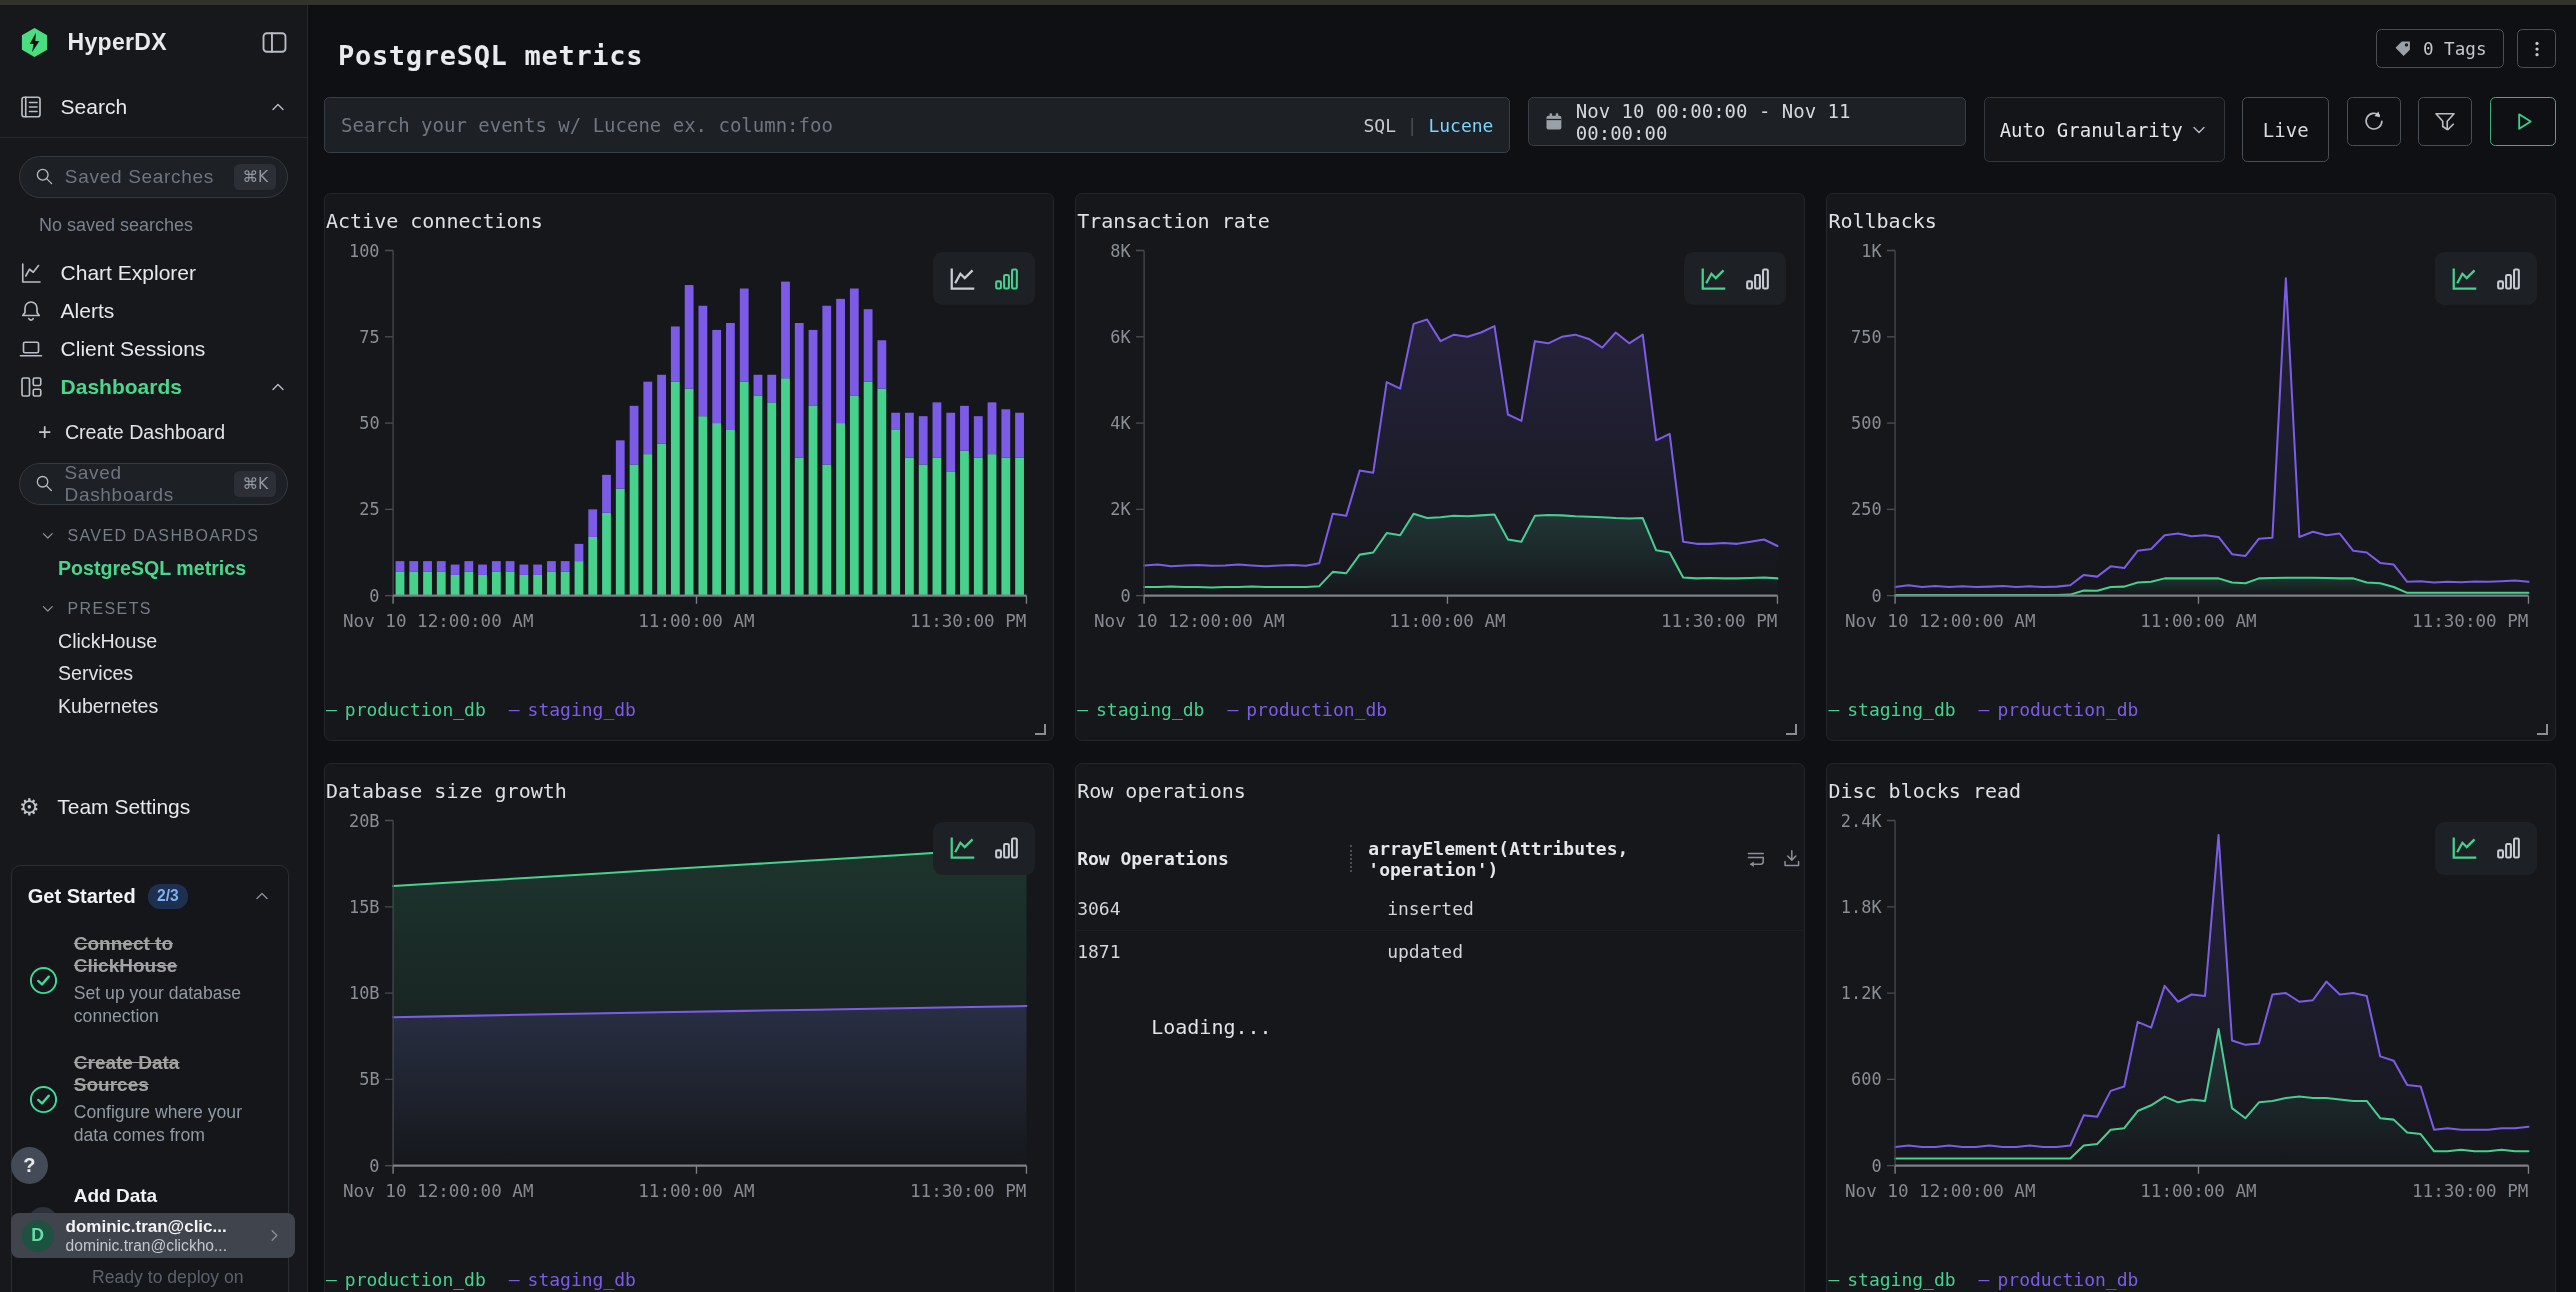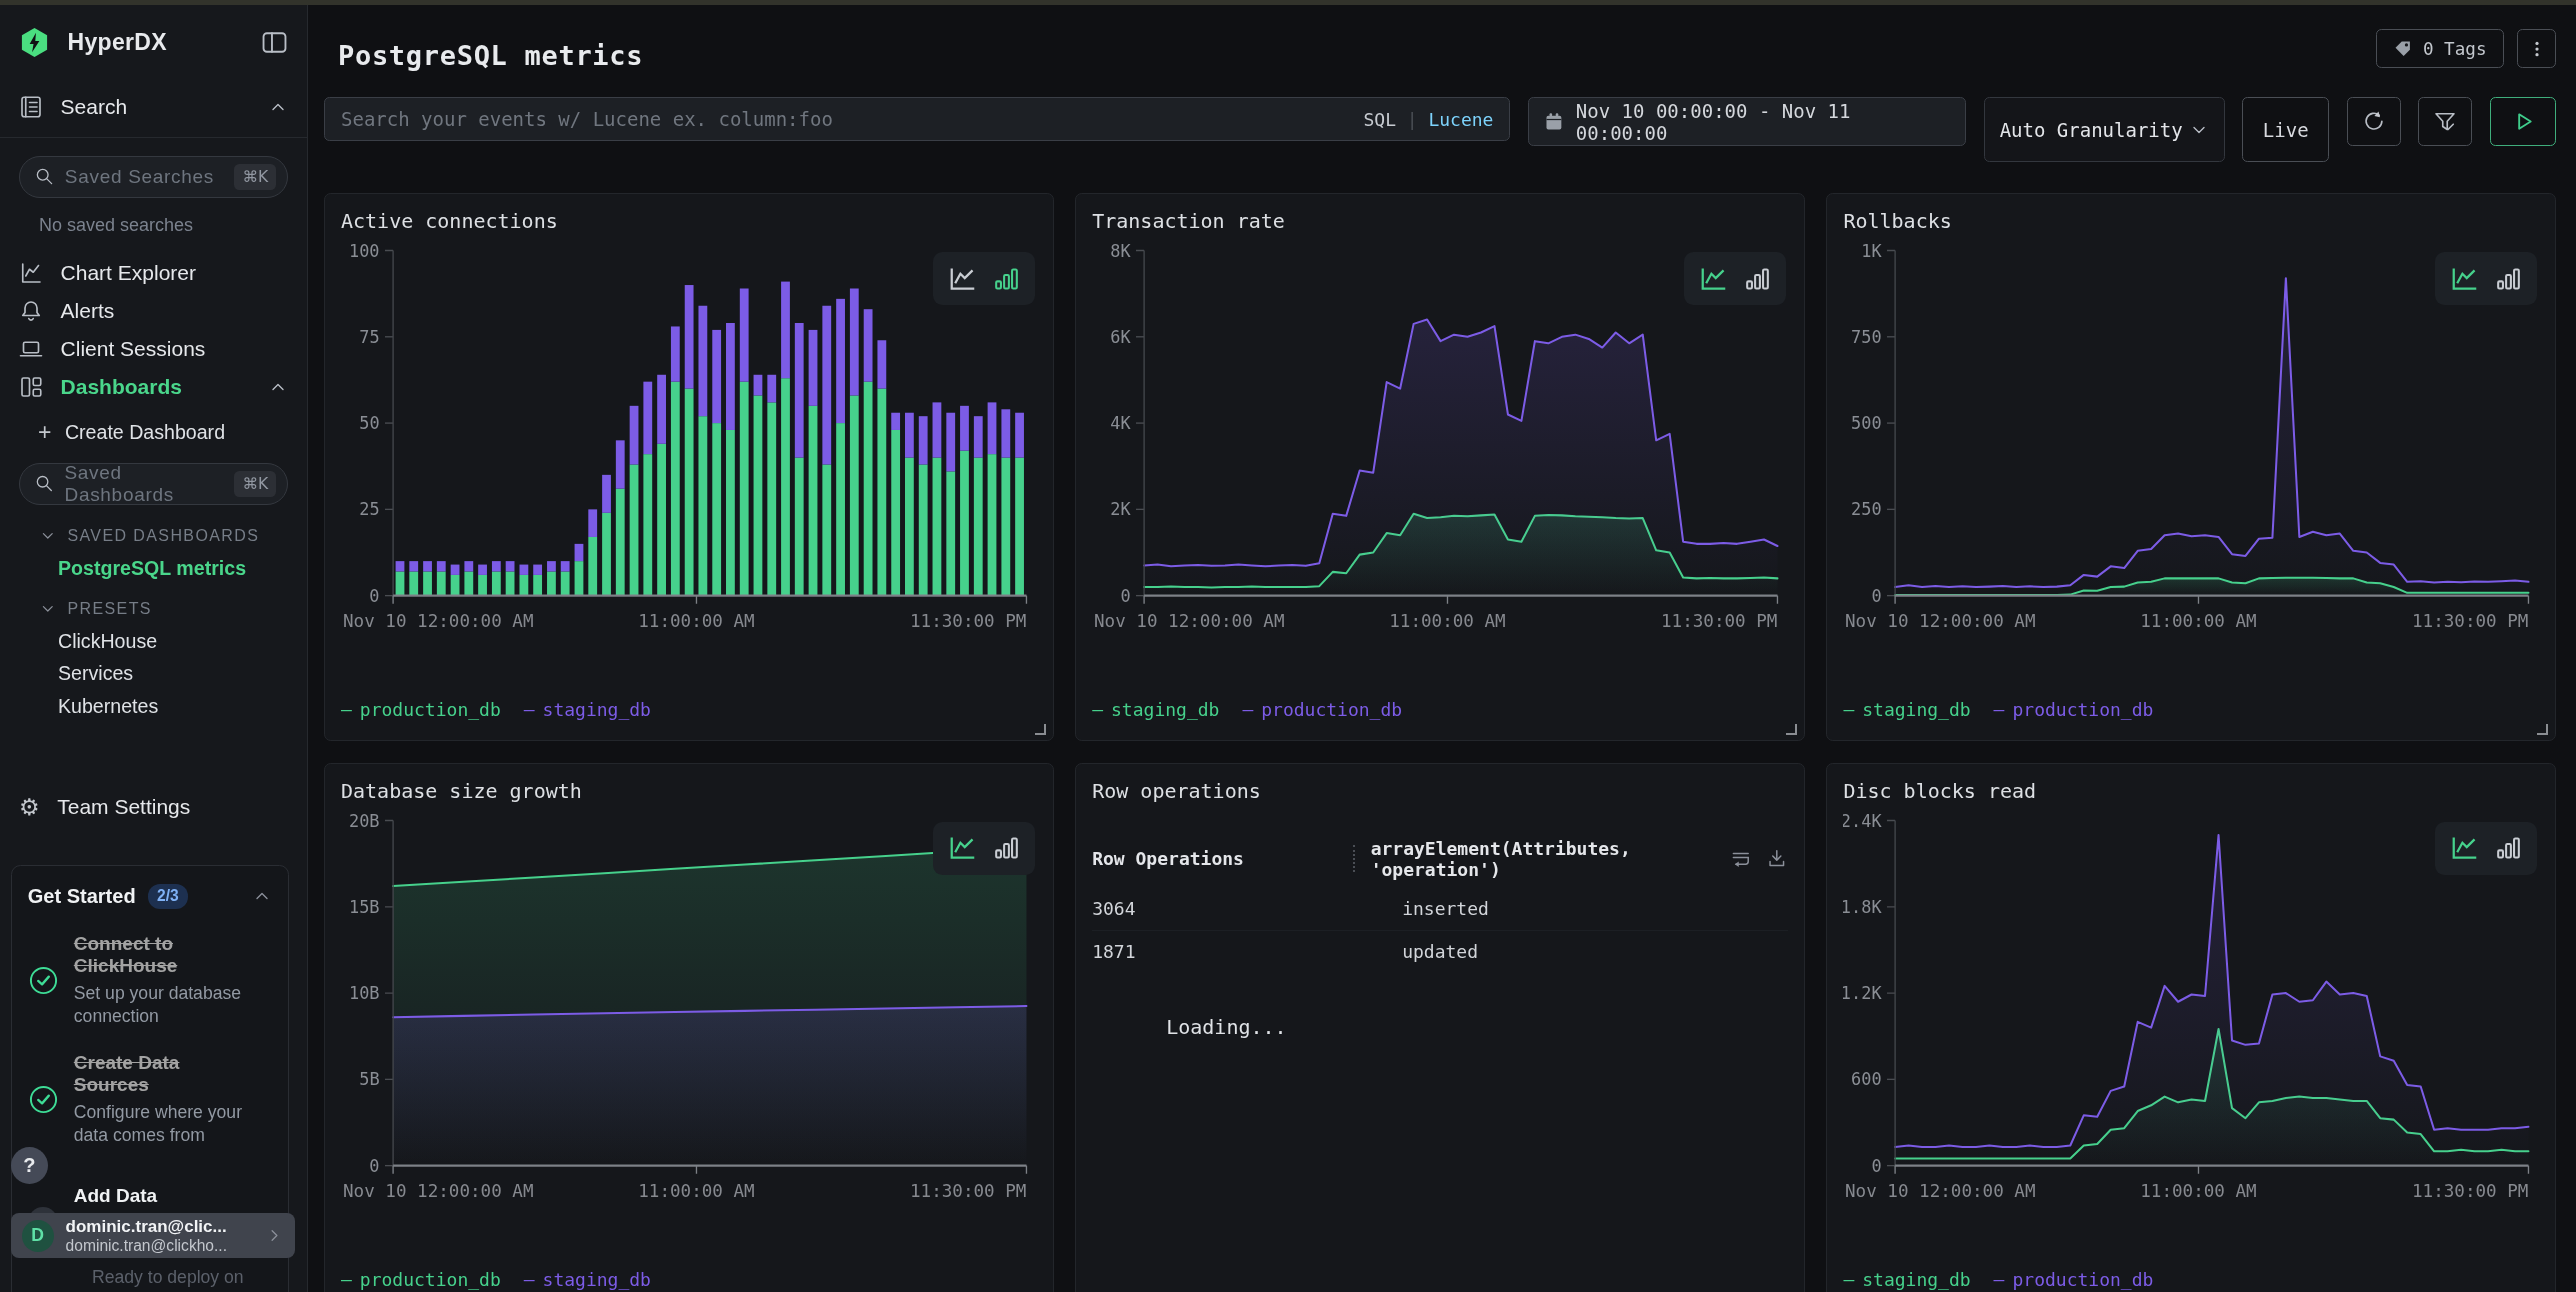--- a/index.html
+++ b/index.html
@@ -66,42 +66,42 @@
   
   .main { position:absolute; left:308px; top:5.4px; right:0; bottom:0; }
   .page-title { font-size:27px; font-weight:600; margin:35px 0 0 30px; letter-spacing:0.7px; }
   .tags-row { position:absolute; top:24px; right:20px; display:flex; gap:13.5px; }
   .btn { border:1.4px solid #4a4e55; border-radius:5.4px; background:transparent; color:#c3c7cd;
          display:flex; align-items:center; justify-content:center; cursor:pointer; }
   .tags-btn { height:39px; padding:0 16px; gap:9.5px; font-size:17.6px; font-family:"DejaVu Sans Mono",monospace; }
   .kebab-btn { width:39px; height:39px; }
 
   .toolbar { display:flex; margin:26px 20px 0 16px; gap:17.6px; }
-  .search-box { flex:1; height:44px; background:#1d2025; border:1.4px solid #3a3e46; border-radius:5.4px;
+  .search-box { flex:1; height:56px; background:#1d2025; border:1.4px solid #3a3e46; border-radius:5.4px;
                 display:flex; align-items:center; padding:0 16px; }
   .search-box input { flex:1; background:transparent; border:none; outline:none; color:#d8dbe0;
                       font-size:19px; font-family:"DejaVu Sans Mono",monospace; }
   .search-box input::placeholder { color:#70767f; }
   .lang-toggle { display:flex; gap:10.8px; font-size:18px; }
   .lang-sql { color:#c7cbd1; cursor:pointer; }
   .lang-sep { color:#4a4e55; }
   .lang-lucene { color:#7dd3fc; cursor:pointer; }
   .date-box { width:438px; height:49px; background:#1d2025; border:1.4px solid #3a3e46; border-radius:5.4px;
               display:flex; align-items:center; padding:0 15px; gap:12px; font-size:19px; color:#d4d7dc; cursor:pointer; }
   .gran-box { width:241px; height:65px; border:1.4px solid #33373e; border-radius:5.4px; background:#141519;
               display:flex; align-items:center; padding:0 15px; font-size:19px; color:#e3e5e9; cursor:pointer; }
   .gran-box .chev { margin-left:auto; }
   .live-btn { width:87px; height:65px; font-size:19px; font-family:"DejaVu Sans Mono",monospace; color:#d8dadf; }
   .sq-btn { width:54px; height:49px; }
   .play-btn { width:66px; height:49px; border-color:#3fae7c; }
 
   
   .grid { display:grid; grid-template-columns:repeat(3,1fr); grid-template-rows:548px 548px; gap:21.6px;
           margin-top:31px; padding:0 20px 0 16px; }
-  .panel { background:#15171b; border:1.4px solid #23262b; border-radius:6.8px; padding:15px 16px;
+  .panel { background:#15171b; border:1.4px solid #23262b; border-radius:6.8px; padding:15px 1px;
            position:relative; display:flex; flex-direction:column; overflow:hidden; }
   .p-title { font-size:20px; font-weight:normal; color:#dde0e4; }
   .toggle { position:absolute; top:58px; right:17.6px; background:#1d2126; border-radius:9.5px; padding:13.5px 15px;
             display:flex; gap:15px; align-items:flex-end; cursor:pointer; z-index:3; }
   .tgi { stroke:#c9cdd3; fill:none; stroke-width:2.6; }
   .tgi.on { stroke:#46d18c; }
   .plot { margin-top:4px; }
   .legend { margin-top:auto; display:flex; gap:23px; font-size:18px; padding:4px 0 5.4px 0; }
   .lgi { display:flex; gap:8px; align-items:center; cursor:pointer; }
   .rsz { position:absolute; right:6.8px; bottom:5.4px; width:10.8px; height:10.8px;

